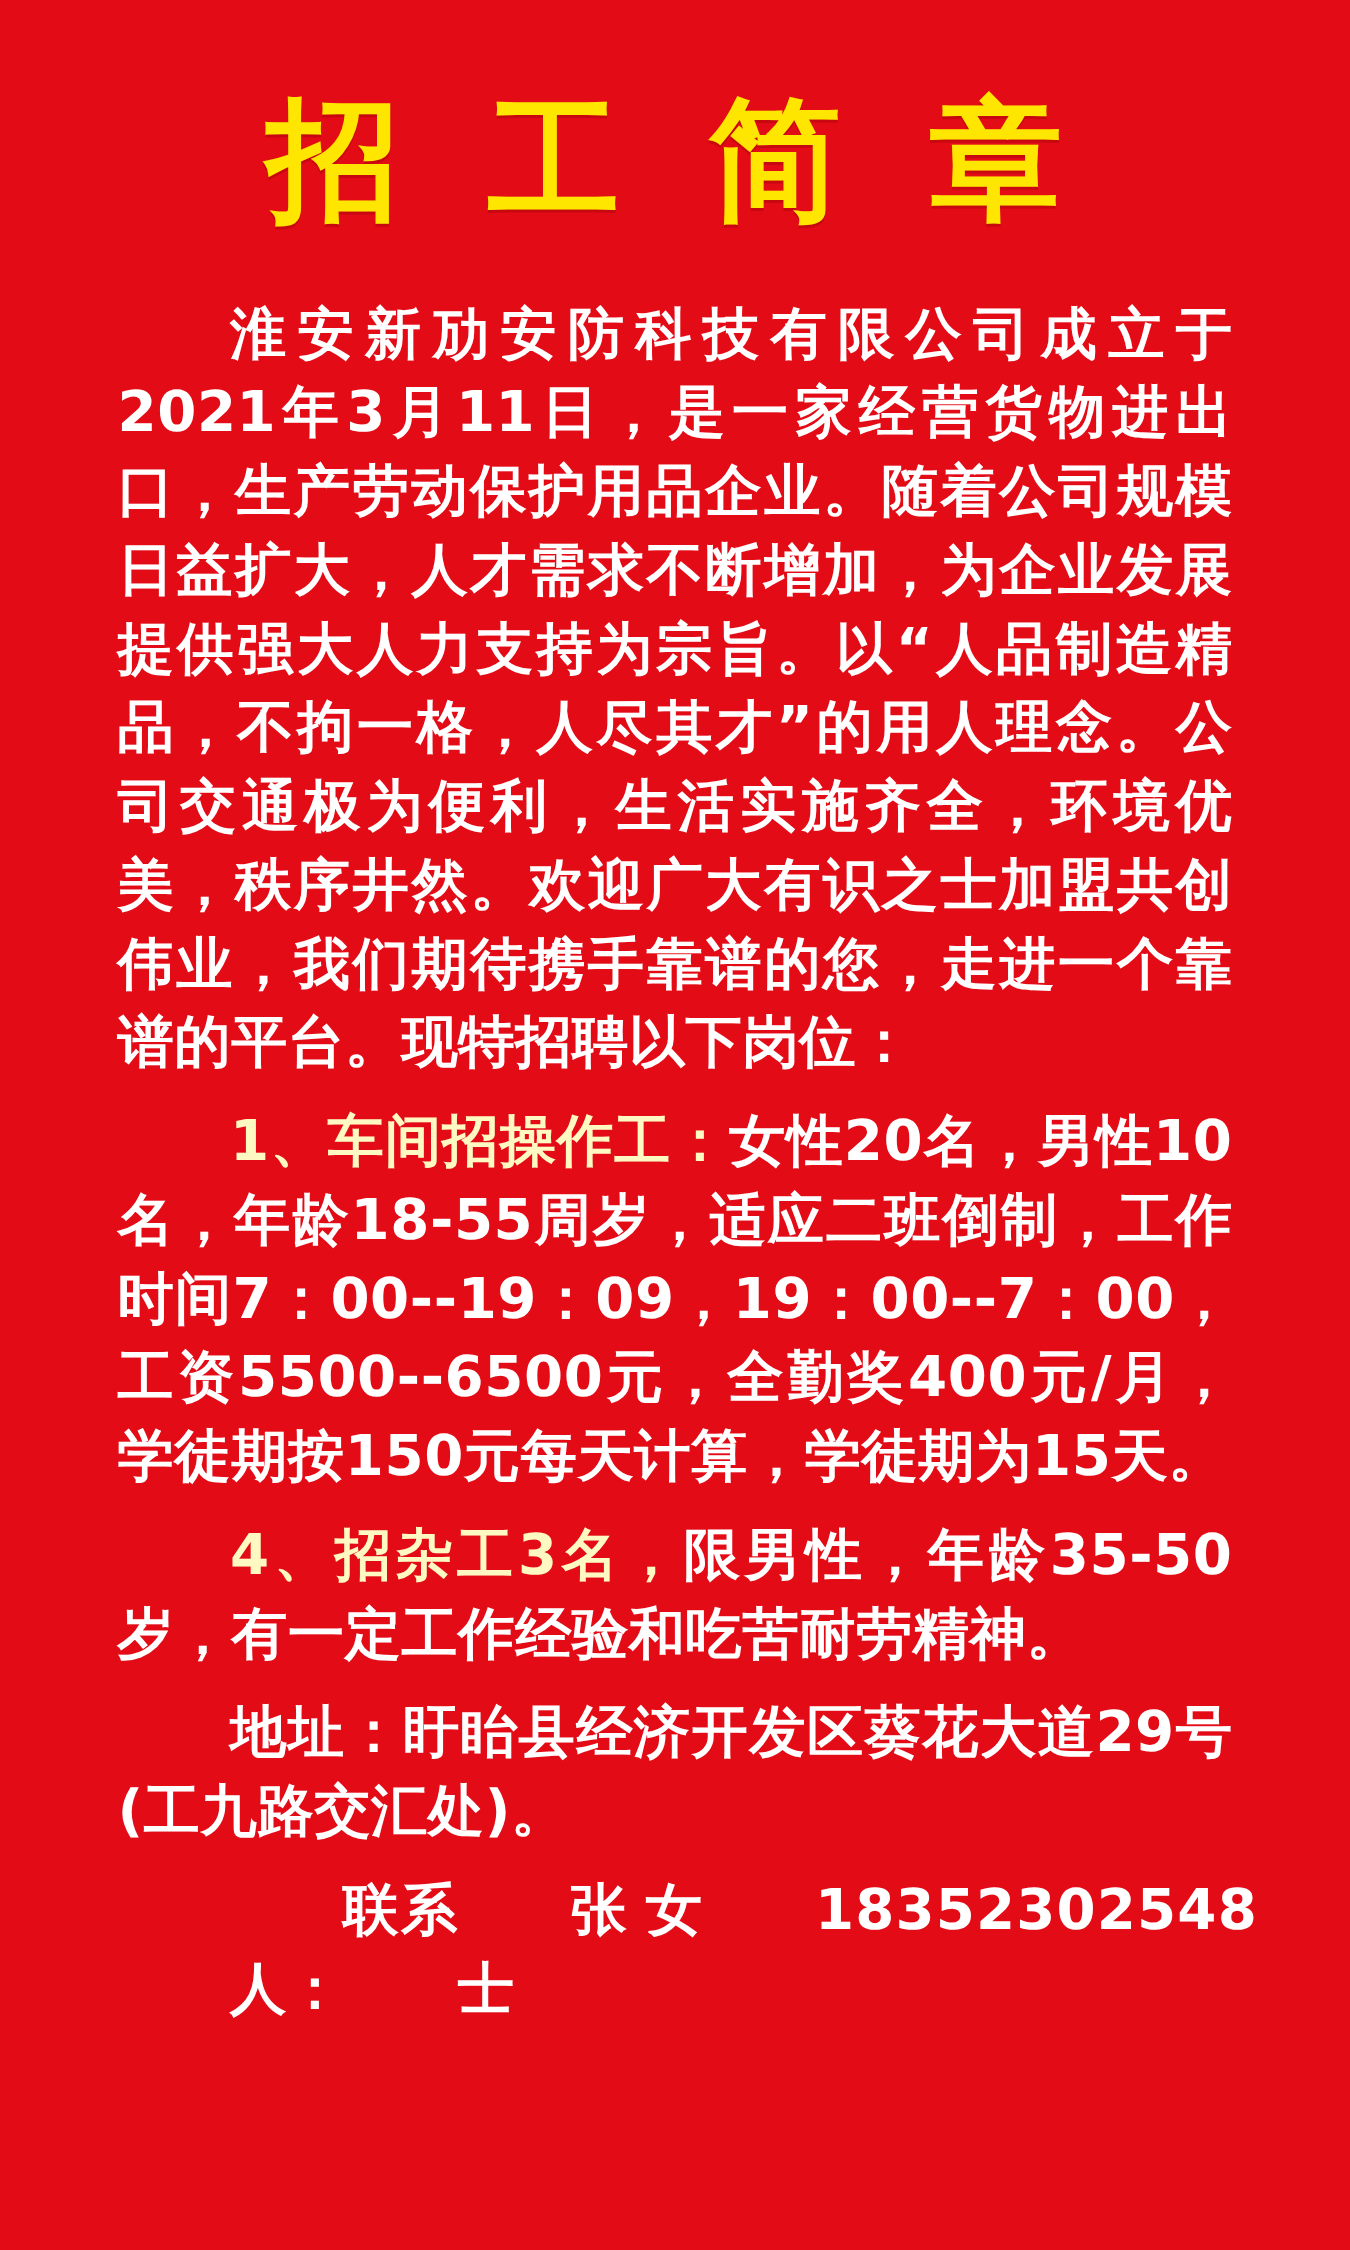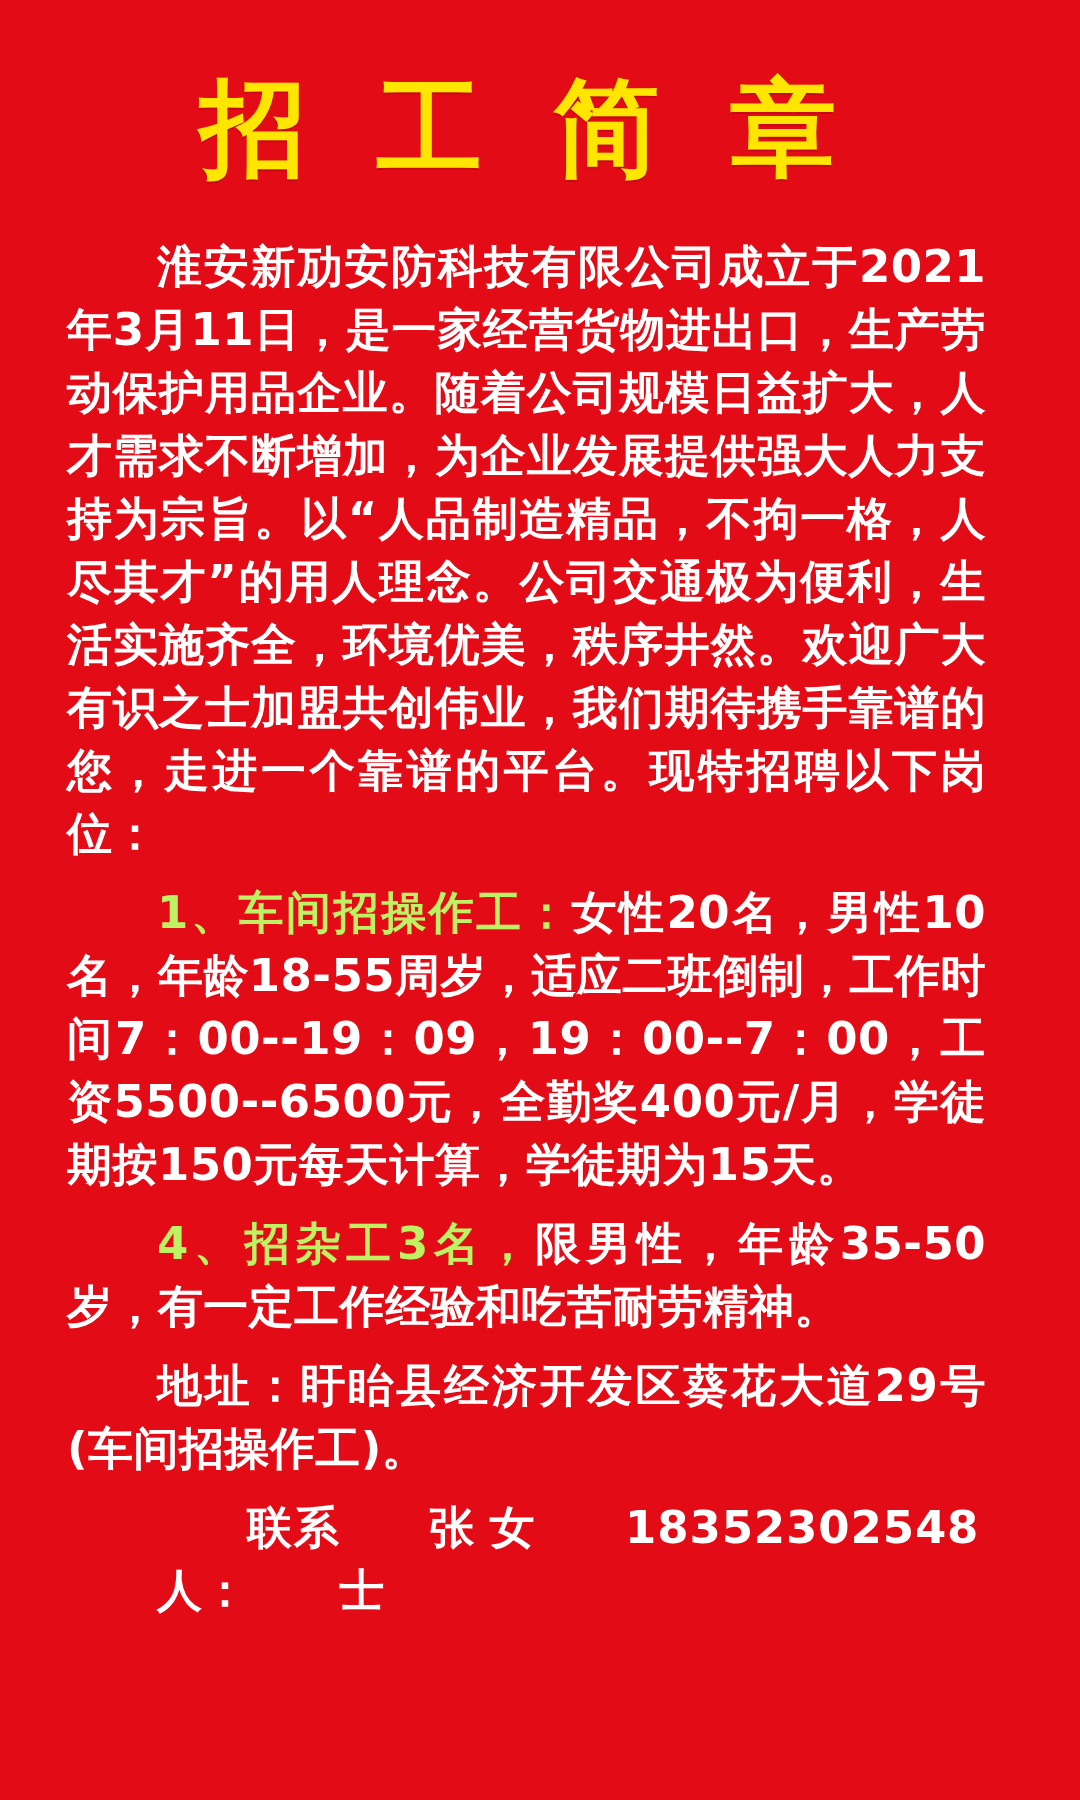--- a/index.html
+++ b/index.html
@@ -6,21 +6,21 @@
   body{
     width:1080px;height:1800px;
     background:#e30b16;
     font-family:"DejaVu Sans","Liberation Sans",sans-serif;
     overflow:hidden;
   }
   .poster{
     width:1080px;height:1800px;
     background:#e30b16;
     box-sizing:border-box;
-    padding:58px 78px 0 51px;
+    padding:58px 78px 0 78px;
     color:#ffffff;
   }
   .title{
     text-align:center;
     color:#ffe600;
     font-size:106px;
     font-weight:bold;
     letter-spacing:0.16em;
     margin:0 0 34px 0;
     white-space:nowrap;
@@ -31,21 +31,21 @@
     line-height:63px;
     font-weight:bold;
     text-align:justify;
     letter-spacing:0.01em;
   }
   .body-text p{
     margin:16px;
     text-indent:2em;
   }
   .highlight{
-    color:#bef264;
+    color:#fef9c3;
   }
   .contact-row{
     display:flex;
     align-items:baseline;
     text-indent:0;
     padding-left:2em;
     margin:0;
   }
   .contact-label{
     display:inline-block;
@@ -71,21 +71,21 @@
 
   <div class="body-text">
 
     <p><span>淮安新劢安防科技有限公司成立于2021年3月11日，是一家经营货物进出口，生产劳动保护用品企业。随着公司规模日益扩大，人才需求不断增加，为企业发展提供强大人力支持为宗旨。以“人品制造精品，不拘一格，人尽其才”的用人理念。公司交通极为便利，生活实施齐全，环境优美，秩序井然。欢迎广大有识之士加盟共创伟业，我们期待携手靠谱的您，走进一个靠谱的平台。现特招聘以下岗位：</span></p>
 
     <p><span class="highlight">1、车间招操作工：</span><span>女性20名，男性10名，年龄18-55周岁，适应二班倒制，工作时间7：00--19：09，19：00--7：00，工资5500--6500元，全勤奖400元/月，学徒期按150元每天计算，学徒期为15天。</span></p>
 
 
     <p><span class="highlight">4、招杂工3名，</span><span>限男性，年龄35-50岁，有一定工作经验和吃苦耐劳精神。</span></p>
 
-    <p><span>地址：盱眙县经济开发区葵花大道29号(车间招操作工)。</span></p>
+    <p><span>地址：盱眙县经济开发区葵花大道29号(工九路交汇处)。</span></p>
 
     <p class="contact-row">
       <span class="contact-label">联系人：</span>
       <span class="contact-name">张女士</span>
       <span class="contact-phone">18352302548</span>
     </p>
 
   </div>
 </div>
 

